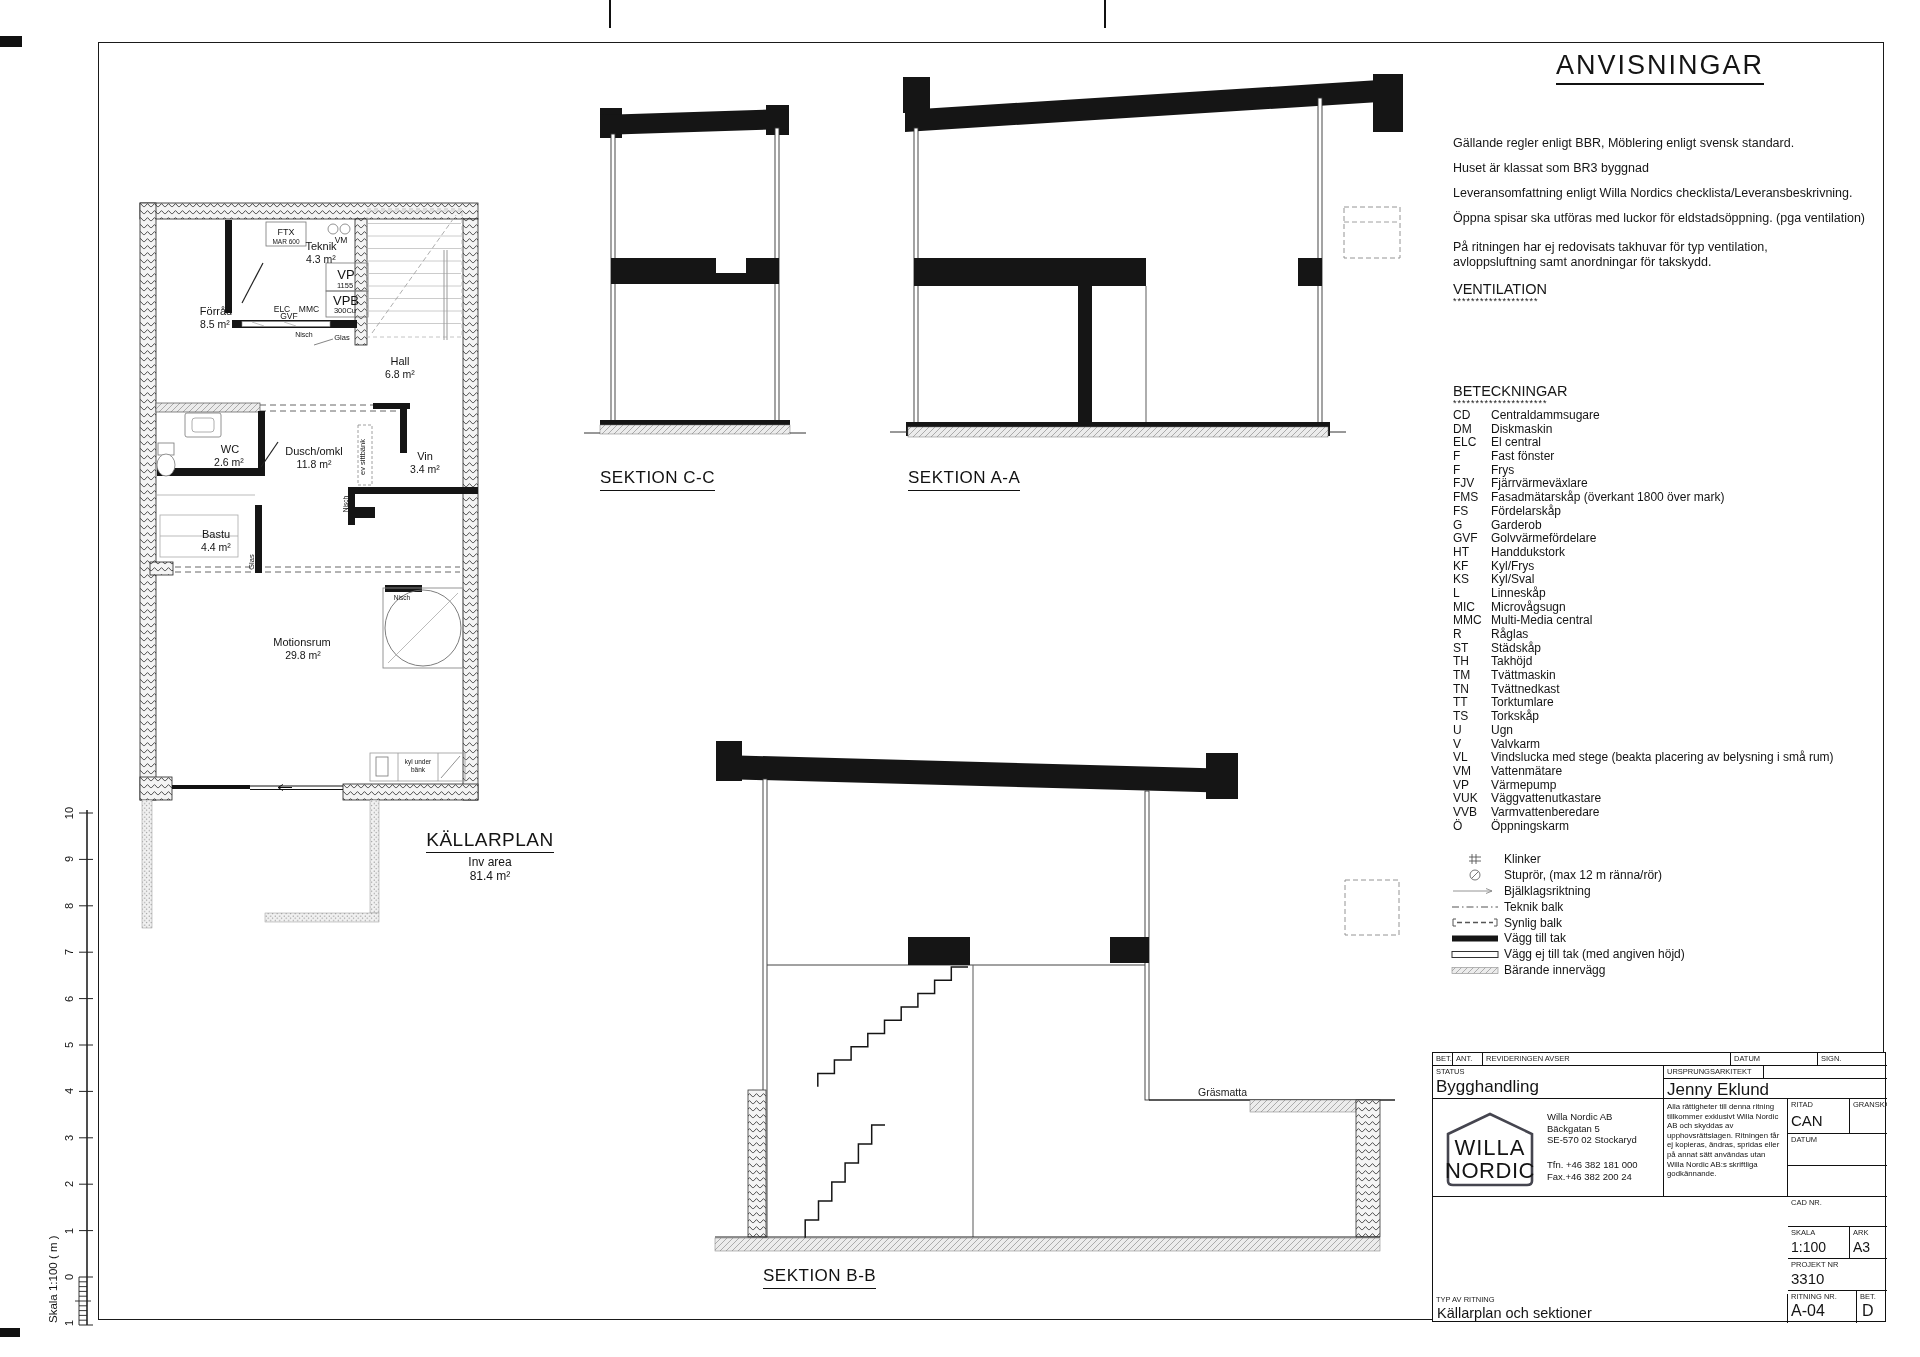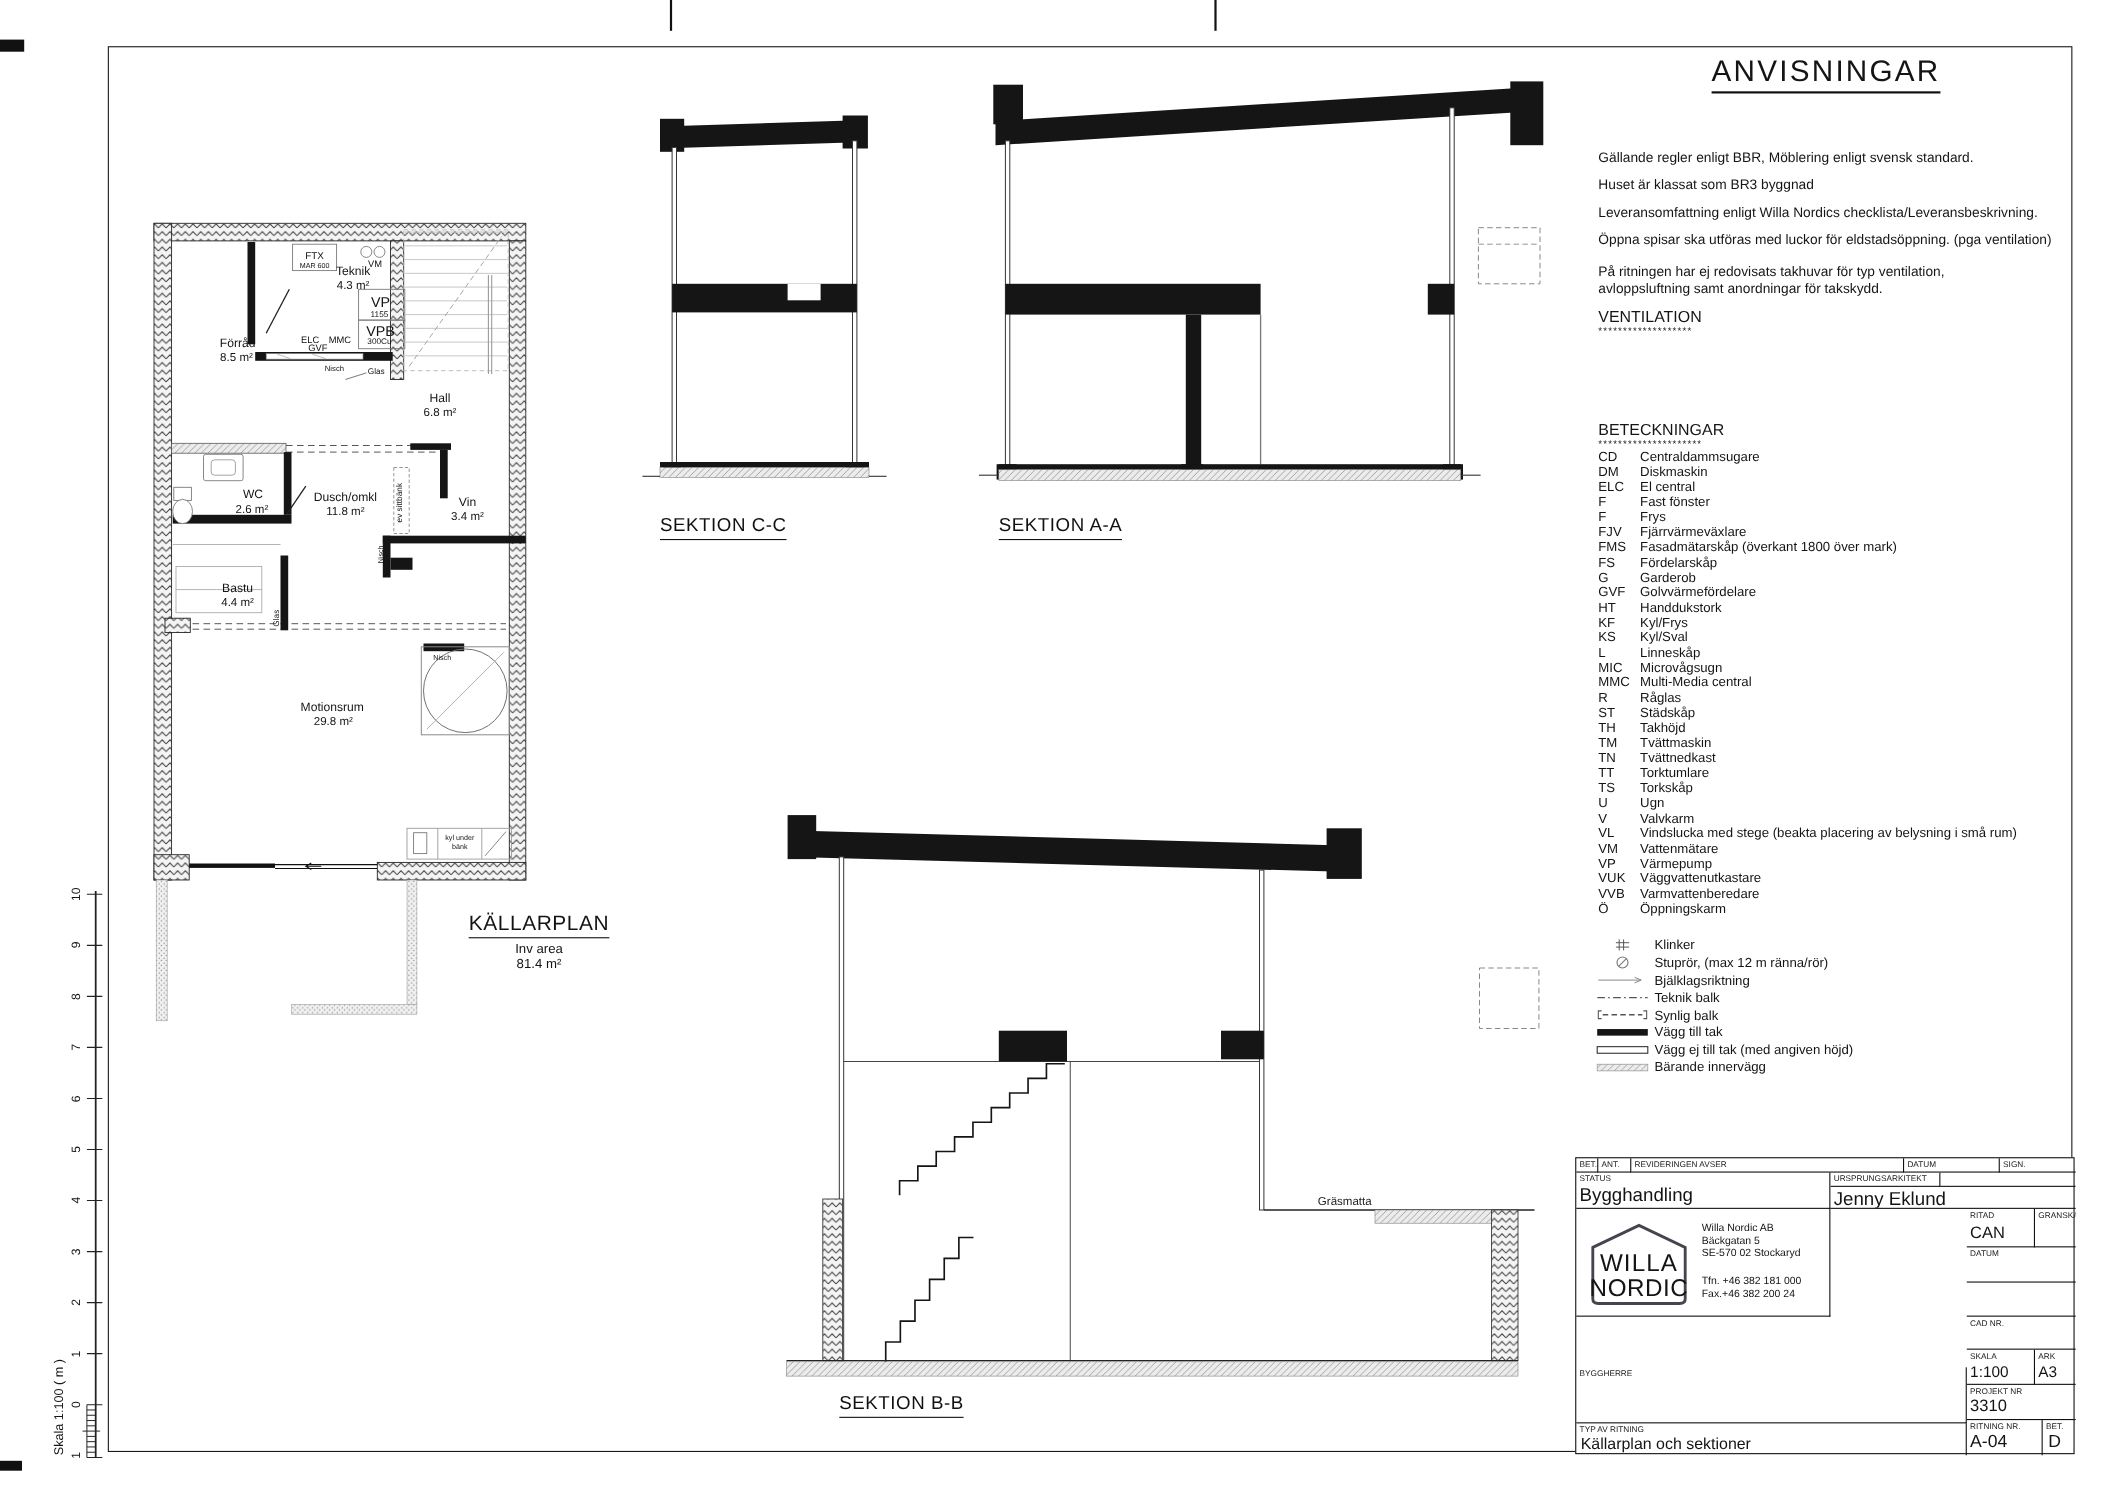--- a/index.html
+++ b/index.html
@@ -615,37 +615,37 @@
         <text x="49" y="48" text-anchor="middle" font-size="22" fill="#45454f" style="letter-spacing:1px">WILLA</text>
         <text x="49" y="71" text-anchor="middle" font-size="22" fill="#45454f" style="letter-spacing:0.5px">NORDIC</text>
       </svg>
       <div class="pre" style="position:absolute;left:114px;top:12px;font-size:9.5px;line-height:11.5px;">Willa Nordic AB
 Bäckgatan 5
 SE-570 02  Stockaryd</div>
       <div class="pre" style="position:absolute;left:114px;top:60px;font-size:9.5px;line-height:11.5px;">Tfn. +46 382 181 000
 Fax.+46 382 200 24</div>
     </div>
 
+    <div class="c br bb" style="left:231px;top:46px;width:124px;height:98px;">
+      <div style="font-size:7.8px;line-height:9.6px;padding:3px 3px;">Alla rättigheter till denna ritning tillkommer exklusivt Willa Nordic AB och skyddas av upphovsrättslagen. Ritningen får ej kopieras, ändras, spridas eller på annat sätt användas utan Willa Nordic AB:s skriftliga godkännande.</div>
+    </div>
 
     <div class="c bb" style="left:355px;top:46px;width:62px;height:35px;border-right:1px solid #111;">
       <div class="lbl">RITAD</div>
       <div style="font-size:15px;padding-left:3px;margin-top:3px;">CAN</div>
     </div>
     <div class="c bb" style="left:417px;top:46px;width:37px;height:35px;">
       <div class="lbl">GRANSKAD</div>
     </div>
     <div class="c bb" style="left:355px;top:81px;width:99px;height:32px;">
       <div class="lbl">DATUM</div>
     </div>
     <div class="c bb" style="left:355px;top:113px;width:99px;height:31px;"></div>
 
 
-    <div class="c br bb" style="left:0;top:190px;width:355px;height:51px;">
-      <div class="lbl">BYGGHERRE</div>
-    </div>
 
     <div class="c br" style="left:0;top:241px;width:355px;height:29px;">
       <div class="lbl">TYP AV RITNING</div>
       <div style="font-size:14.5px;padding-left:4px;margin-top:1px;">Källarplan och sektioner</div>
     </div>
 
     <div class="c bb" style="left:355px;top:144px;width:99px;height:30px;">
       <div class="lbl">CAD NR.</div>
     </div>
 

